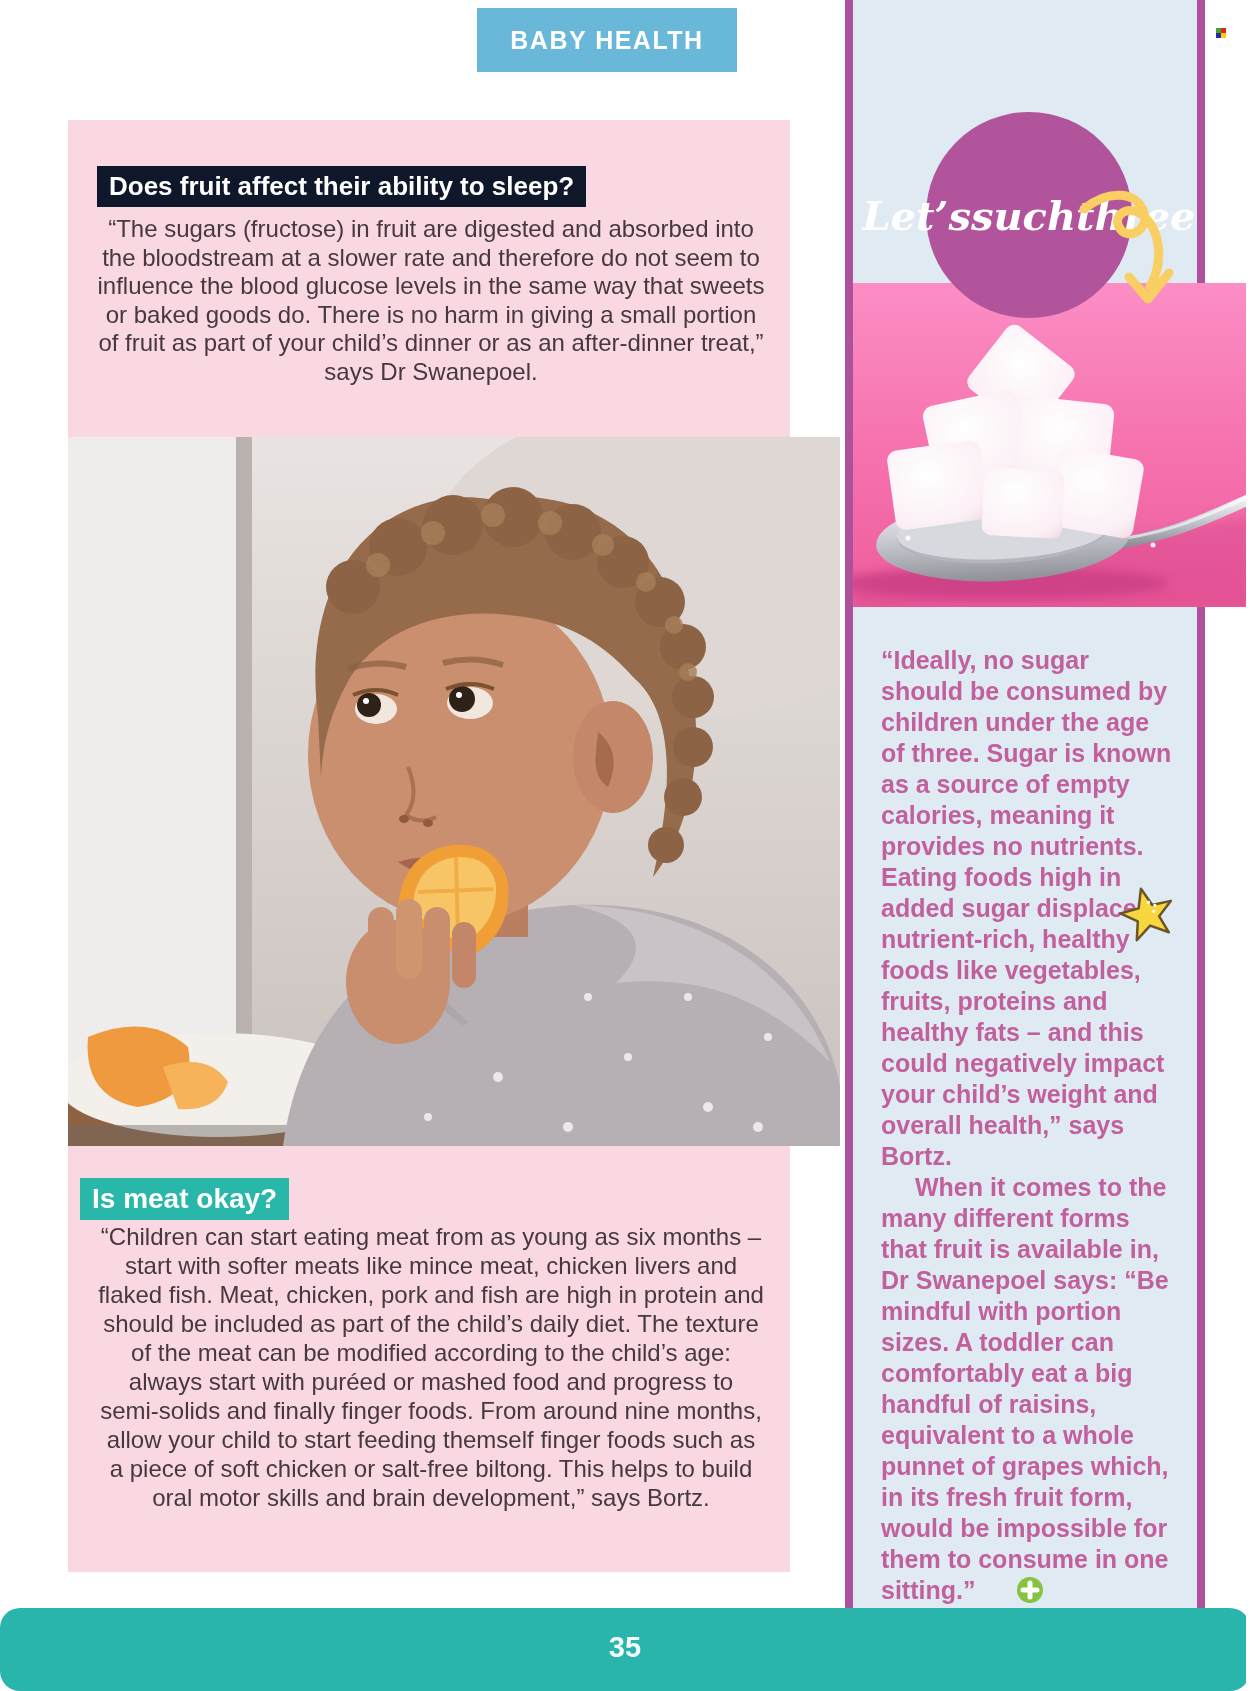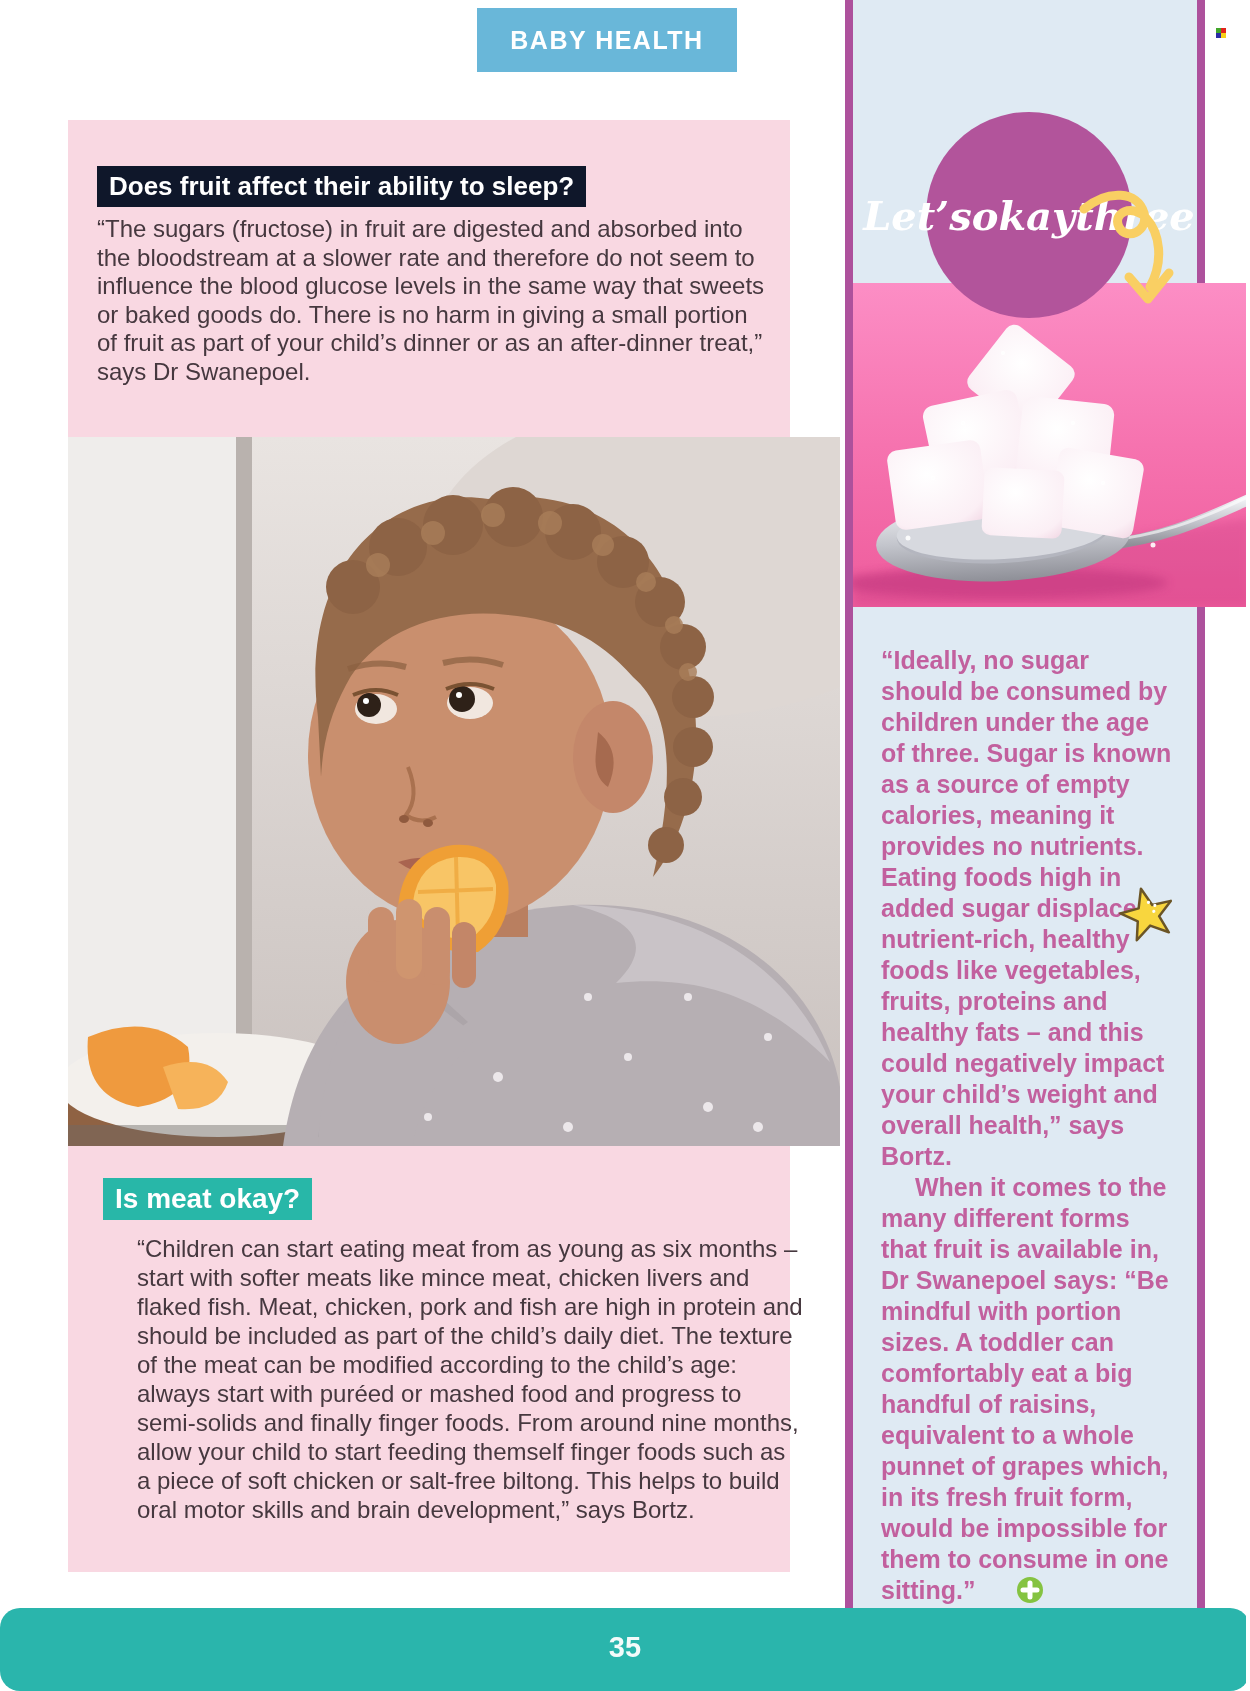--- a/index.html
+++ b/index.html
@@ -10,25 +10,25 @@
   
   .header-box{left:477px;top:8px;width:260px;height:64px;background:#69b7d9;color:#ffffff;
     font-size:25px;font-weight:bold;letter-spacing:1.5px;text-align:center;line-height:64px;}
 
   
   .pink-box{background:#f9d8e2;}
   .fruit-box{left:68px;top:120px;width:722px;height:317px;}
   .heading-chip{position:absolute;color:#ffffff;font-weight:bold;font-size:26px;
     padding:5px 12px;white-space:nowrap;}
   .fruit-heading{left:29px;top:46px;background:#0f172a;}
-  .meat-heading{left:35px;top:32px;background:#28b7a8;font-size:28px;}
-  .body-copy{position:absolute;color:#46383f;font-size:24px;line-height:28.5px;}
+  .meat-heading{left:12px;top:32px;background:#28b7a8;font-size:28px;}
+  .body-copy{position:absolute;color:#46383f;font-size:24px;line-height:28.5px;text-align:center;}
   .fruit-body{left:29px;top:95px;width:668px;}
   .meat-box{left:68px;top:1146px;width:722px;height:426px;}
-  .meat-body{left:29px;top:88px;width:668px;line-height:29px;margin-left:40px;}
+  .meat-body{left:29px;top:76px;width:668px;line-height:29px;}
 
   
   .baby-photo{left:68px;top:437px;width:772px;height:709px;overflow:hidden;}
   .sugar-photo{left:853px;top:283px;width:397px;height:324px;overflow:hidden;z-index:2;}
 
   
   .v-border{background:#ad519c;width:8px;}
   .border-left{left:845px;top:0;height:1608px;z-index:3;}
   .border-right-top{left:1197px;top:0;height:283px;}
   .border-right-bottom{left:1197px;top:607px;height:1001px;}
@@ -260,21 +260,21 @@
           <circle cx="80" cy="195" r="2"></circle>
         <circle cx="250" cy="200" r="2"></circle>
           <circle cx="300" cy="262" r="2.5"></circle>
         <circle cx="55" cy="255" r="2.5"></circle>
       </g>
     </svg>
   </div>
 
   <div class="abs badge-circle">
     <span>Let’s</span>
-    <span>okay</span>
+    <span>such</span>
     <span>three</span>
   </div>
 
   <div class="abs arrow-wrap">
     <svg width="100" height="150" viewBox="0 0 100 150">
       <path d="M6 36 C30 16 60 18 66 40 C71 59 48 68 41 54 C34 40 54 30 68 45 C82 60 86 88 72 114" stroke="#f9cf63" stroke-width="9" fill="none" stroke-linecap="round"></path>
       <path d="M51 104 L70 126 L91 100" stroke="#f9cf63" stroke-width="9" fill="none" stroke-linecap="round" stroke-linejoin="round"></path>
     </svg>
   </div>
 

